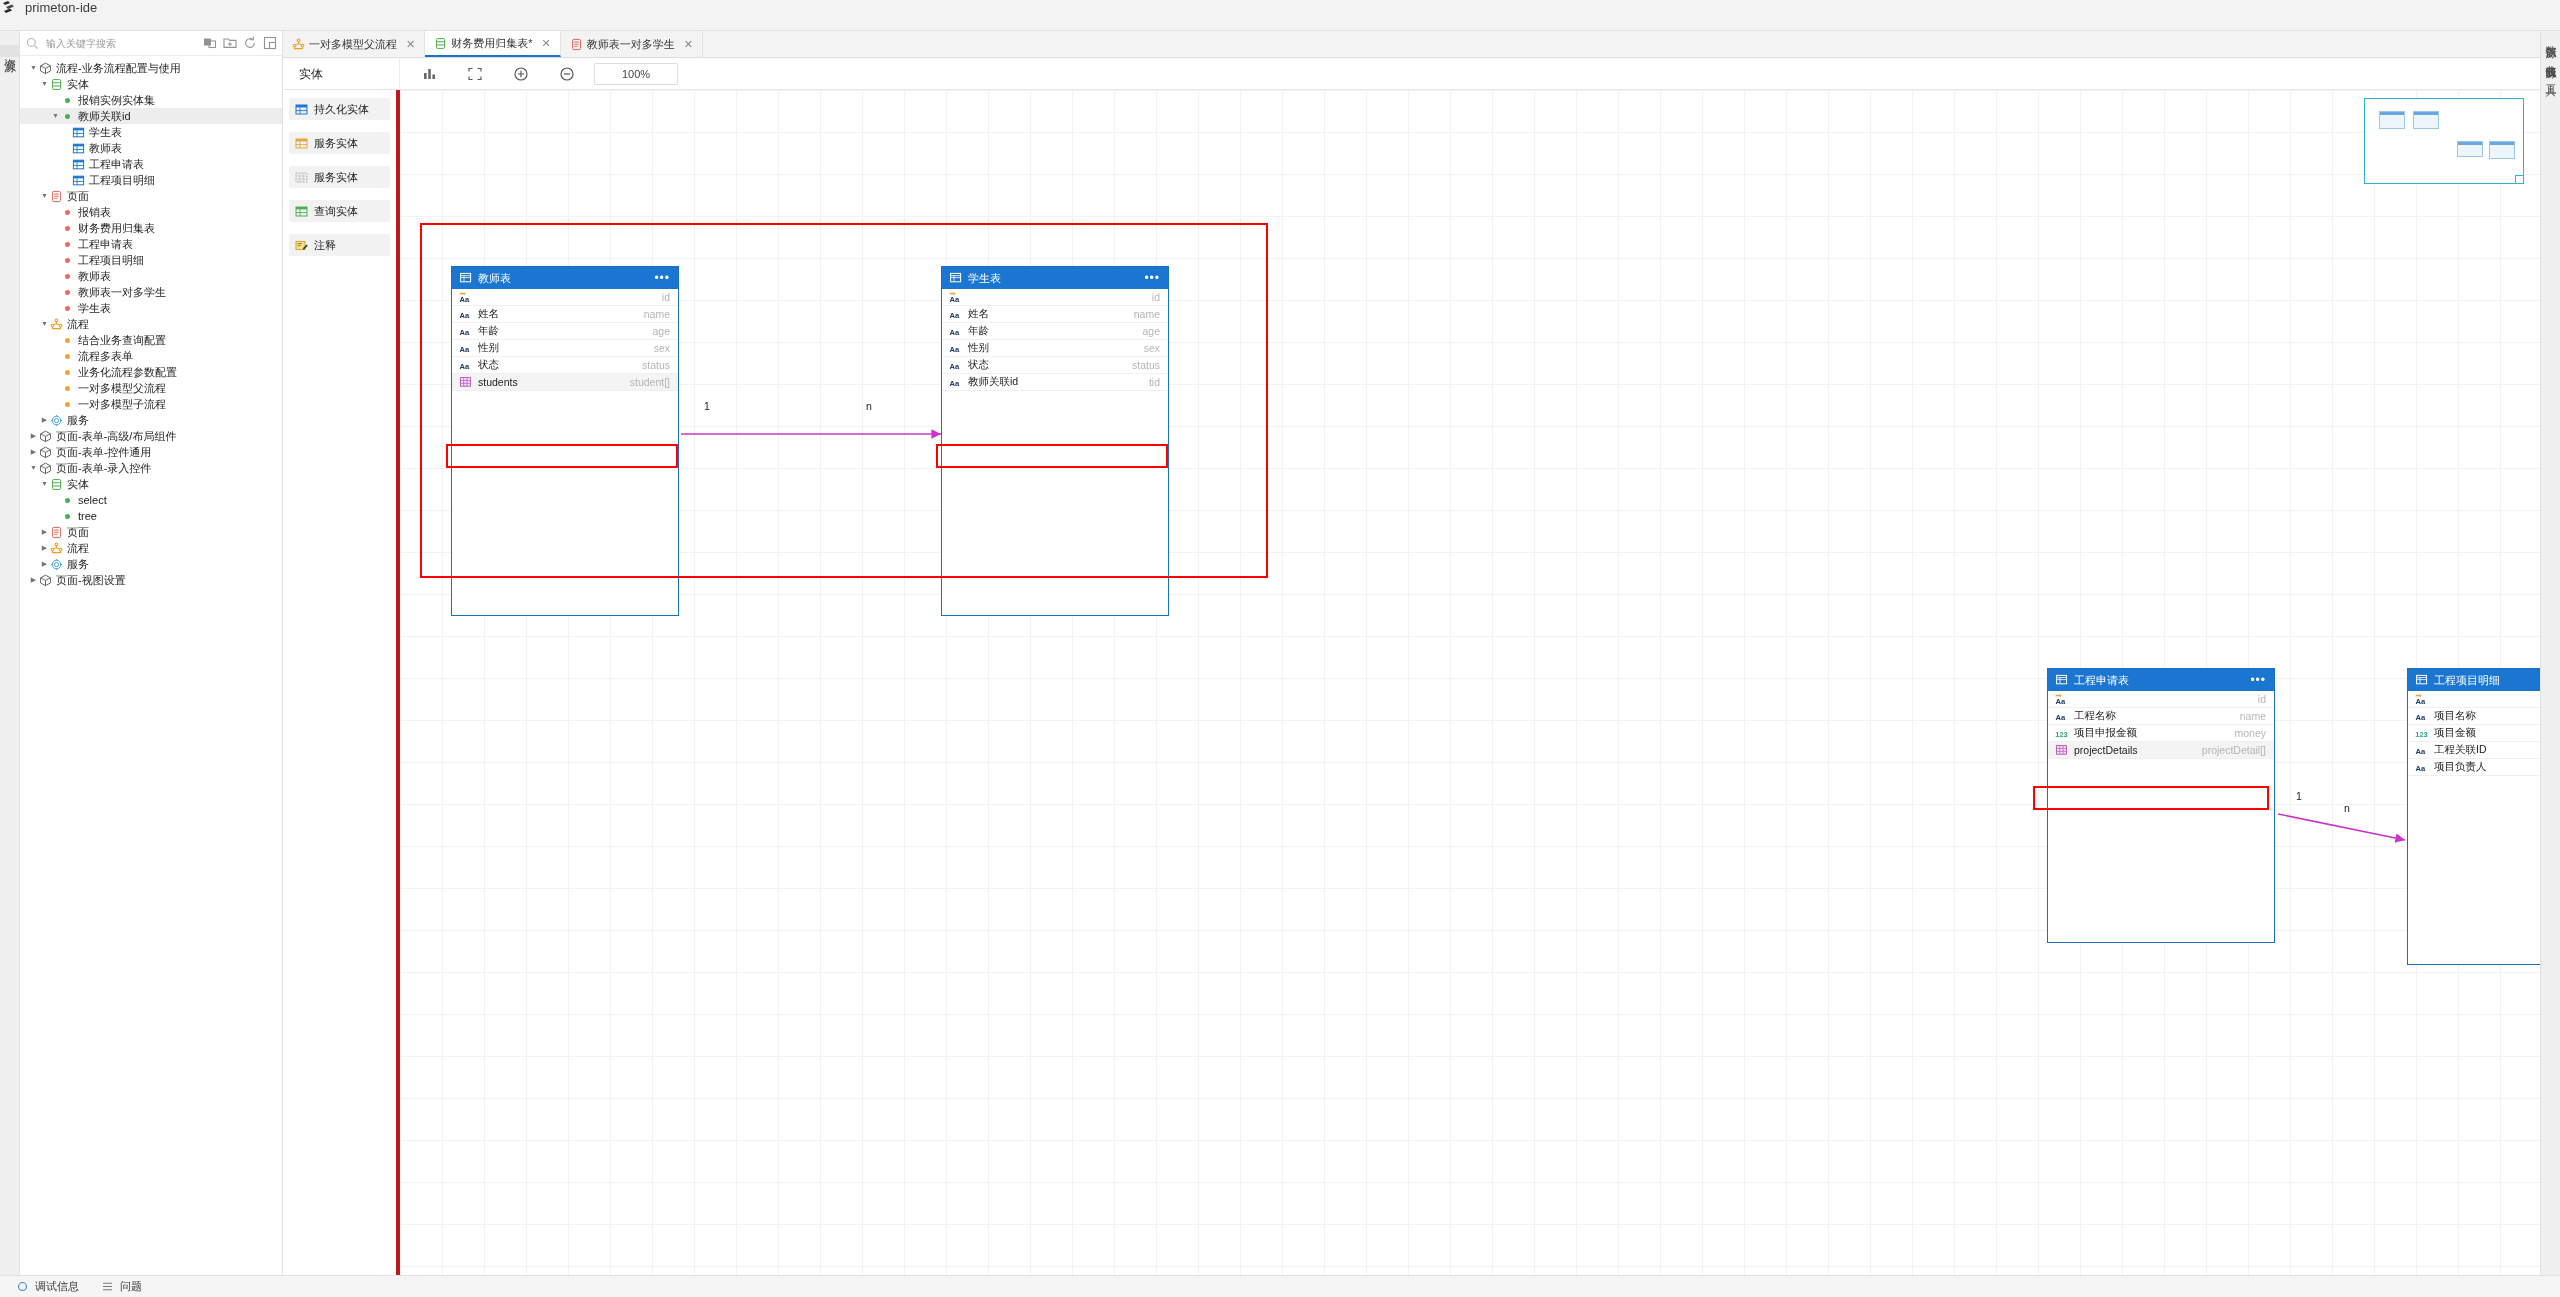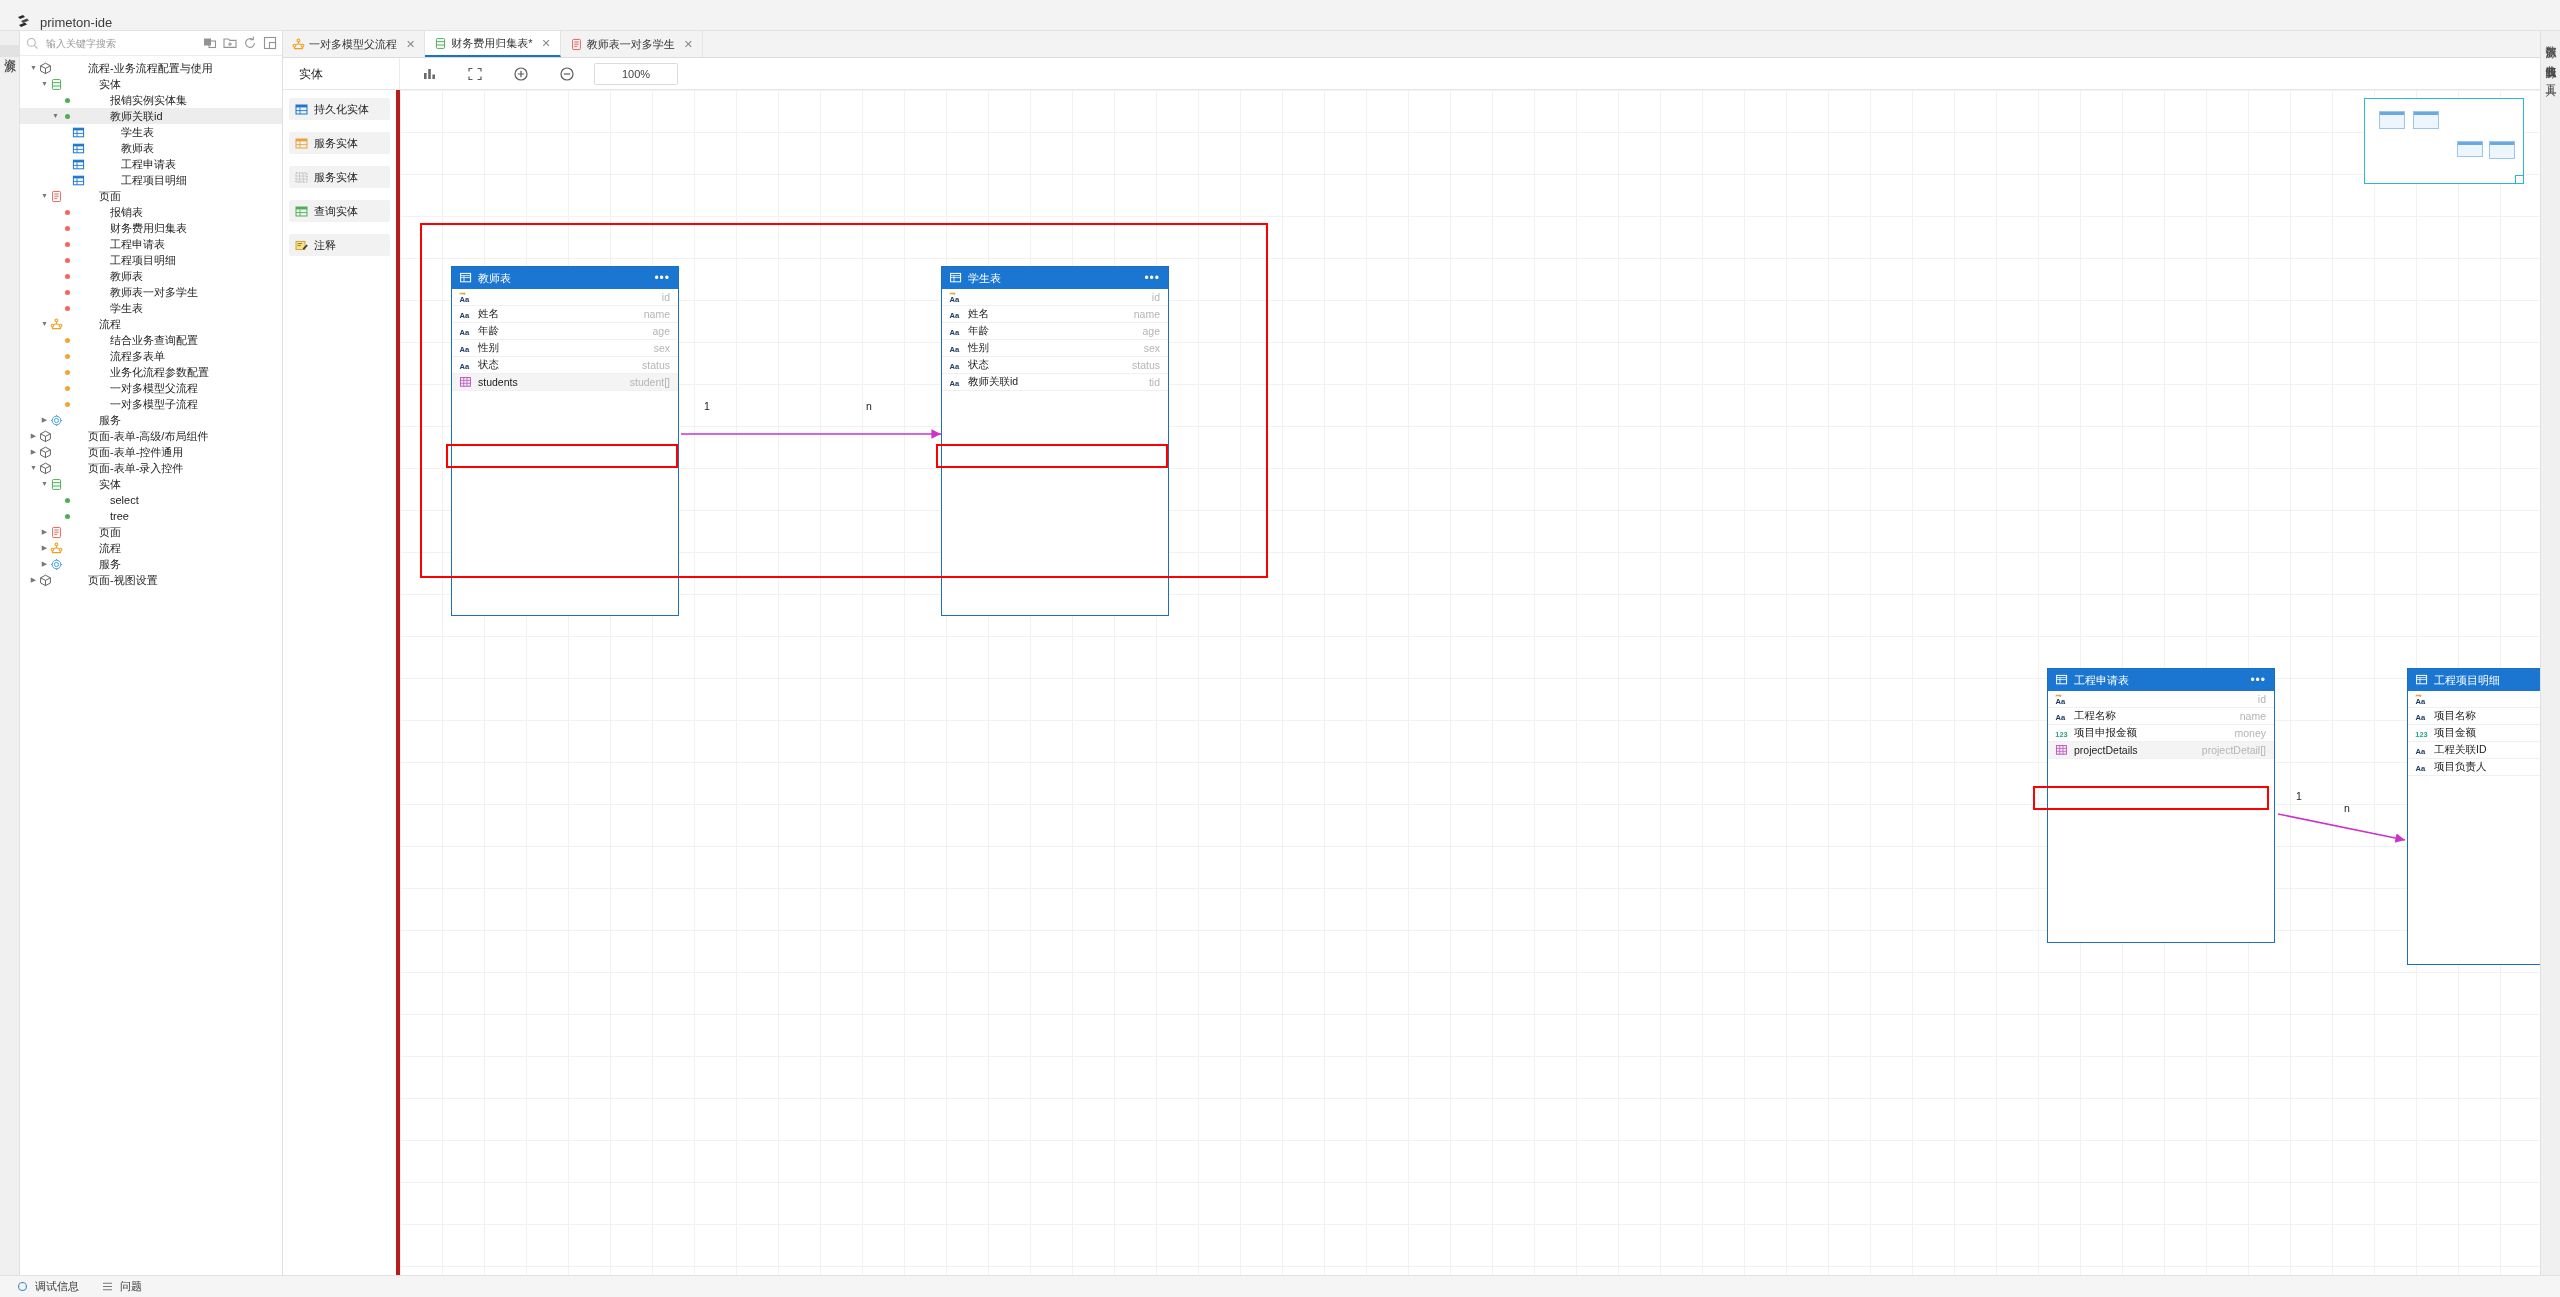--- a/index.html
+++ b/index.html
@@ -8,21 +8,21 @@
     width:2560px; height:1297px;
     font-family:"Liberation Sans","DejaVu Sans",sans-serif;
     font-size:11px; color:#333; background:#fff;
     overflow:hidden;
     -webkit-font-smoothing:antialiased;
   }
   .app { position:relative; width:2560px; height:1297px; display:flex; flex-direction:column; }
 
   
   .titlebar { height:31px; background:#f3f3f3; border-bottom:1px solid #e1e1e1;
-              display:flex; align-items:flex-end; padding-left:16px; flex:0 0 31px; }
+              display:flex; align-items:flex-start; padding-left:1px; flex:0 0 31px; }
   .titlebar .logo { width:16px; height:16px; margin-right:8px; position:relative; }
   .titlebar .app-title { font-size:13px; color:#3c3c3c; }
 
   
   .bodyrow { flex:1; display:flex; min-height:0; position:relative; }
 
   
   .vstrip { width:20px; background:#f0f0f0; border-right:1px solid #e0e0e0;
             display:flex; flex-direction:column; align-items:center; padding-top:14px; flex:0 0 20px;}
   .vstrip .vtext { writing-mode:vertical-rl; font-size:12px; color:#444; letter-spacing:2px;
@@ -39,21 +39,21 @@
   .searchrow input::placeholder { color:#999; }
   .searchrow .tool { width:16px; height:16px; margin-left:4px; opacity:.65; cursor:pointer; flex:0 0 16px;}
 
   .tree { flex:1; overflow:hidden; padding-top:4px; }
   .tnode { height:16px; display:flex; align-items:center; white-space:nowrap;
            font-size:11px; color:#1f1f1f; cursor:default; line-height:16px;}
   .tnode.sel { background:#ededed; }
   .tnode .arr { width:11px; flex:0 0 11px; text-align:center; font-size:7px; color:#777; }
   .tnode .arr.none { visibility:hidden; }
   .tnode .ico { width:13px; height:13px; flex:0 0 13px; margin-right:4px; position:relative; }
-  .tnode .lbl { overflow:hidden;margin-left:32px; }
+  .tnode .lbl { overflow:hidden; }
   .dot { width:5px; height:5px; border-radius:50%; display:inline-block; margin:0 4px 0 4px; flex:0 0 5px;}
 
   
   .editor { flex:1; display:flex; flex-direction:column; min-width:0; min-height:0; position:relative;}
   .tabbar { height:27px; background:#f3f3f3; border-bottom:1px solid #dcdcdc;
             display:flex; align-items:stretch; flex:0 0 27px; }
   .tab { display:flex; align-items:center; padding:0 9px; font-size:11px; color:#333;
          border-right:1px solid #e4e4e4; cursor:pointer; background:#f3f3f3; gap:5px;}
   .tab.active { background:#fff; border-bottom:2px solid #1a73c4; }
   .tab .tico { width:12px; height:12px; flex:0 0 12px; }

